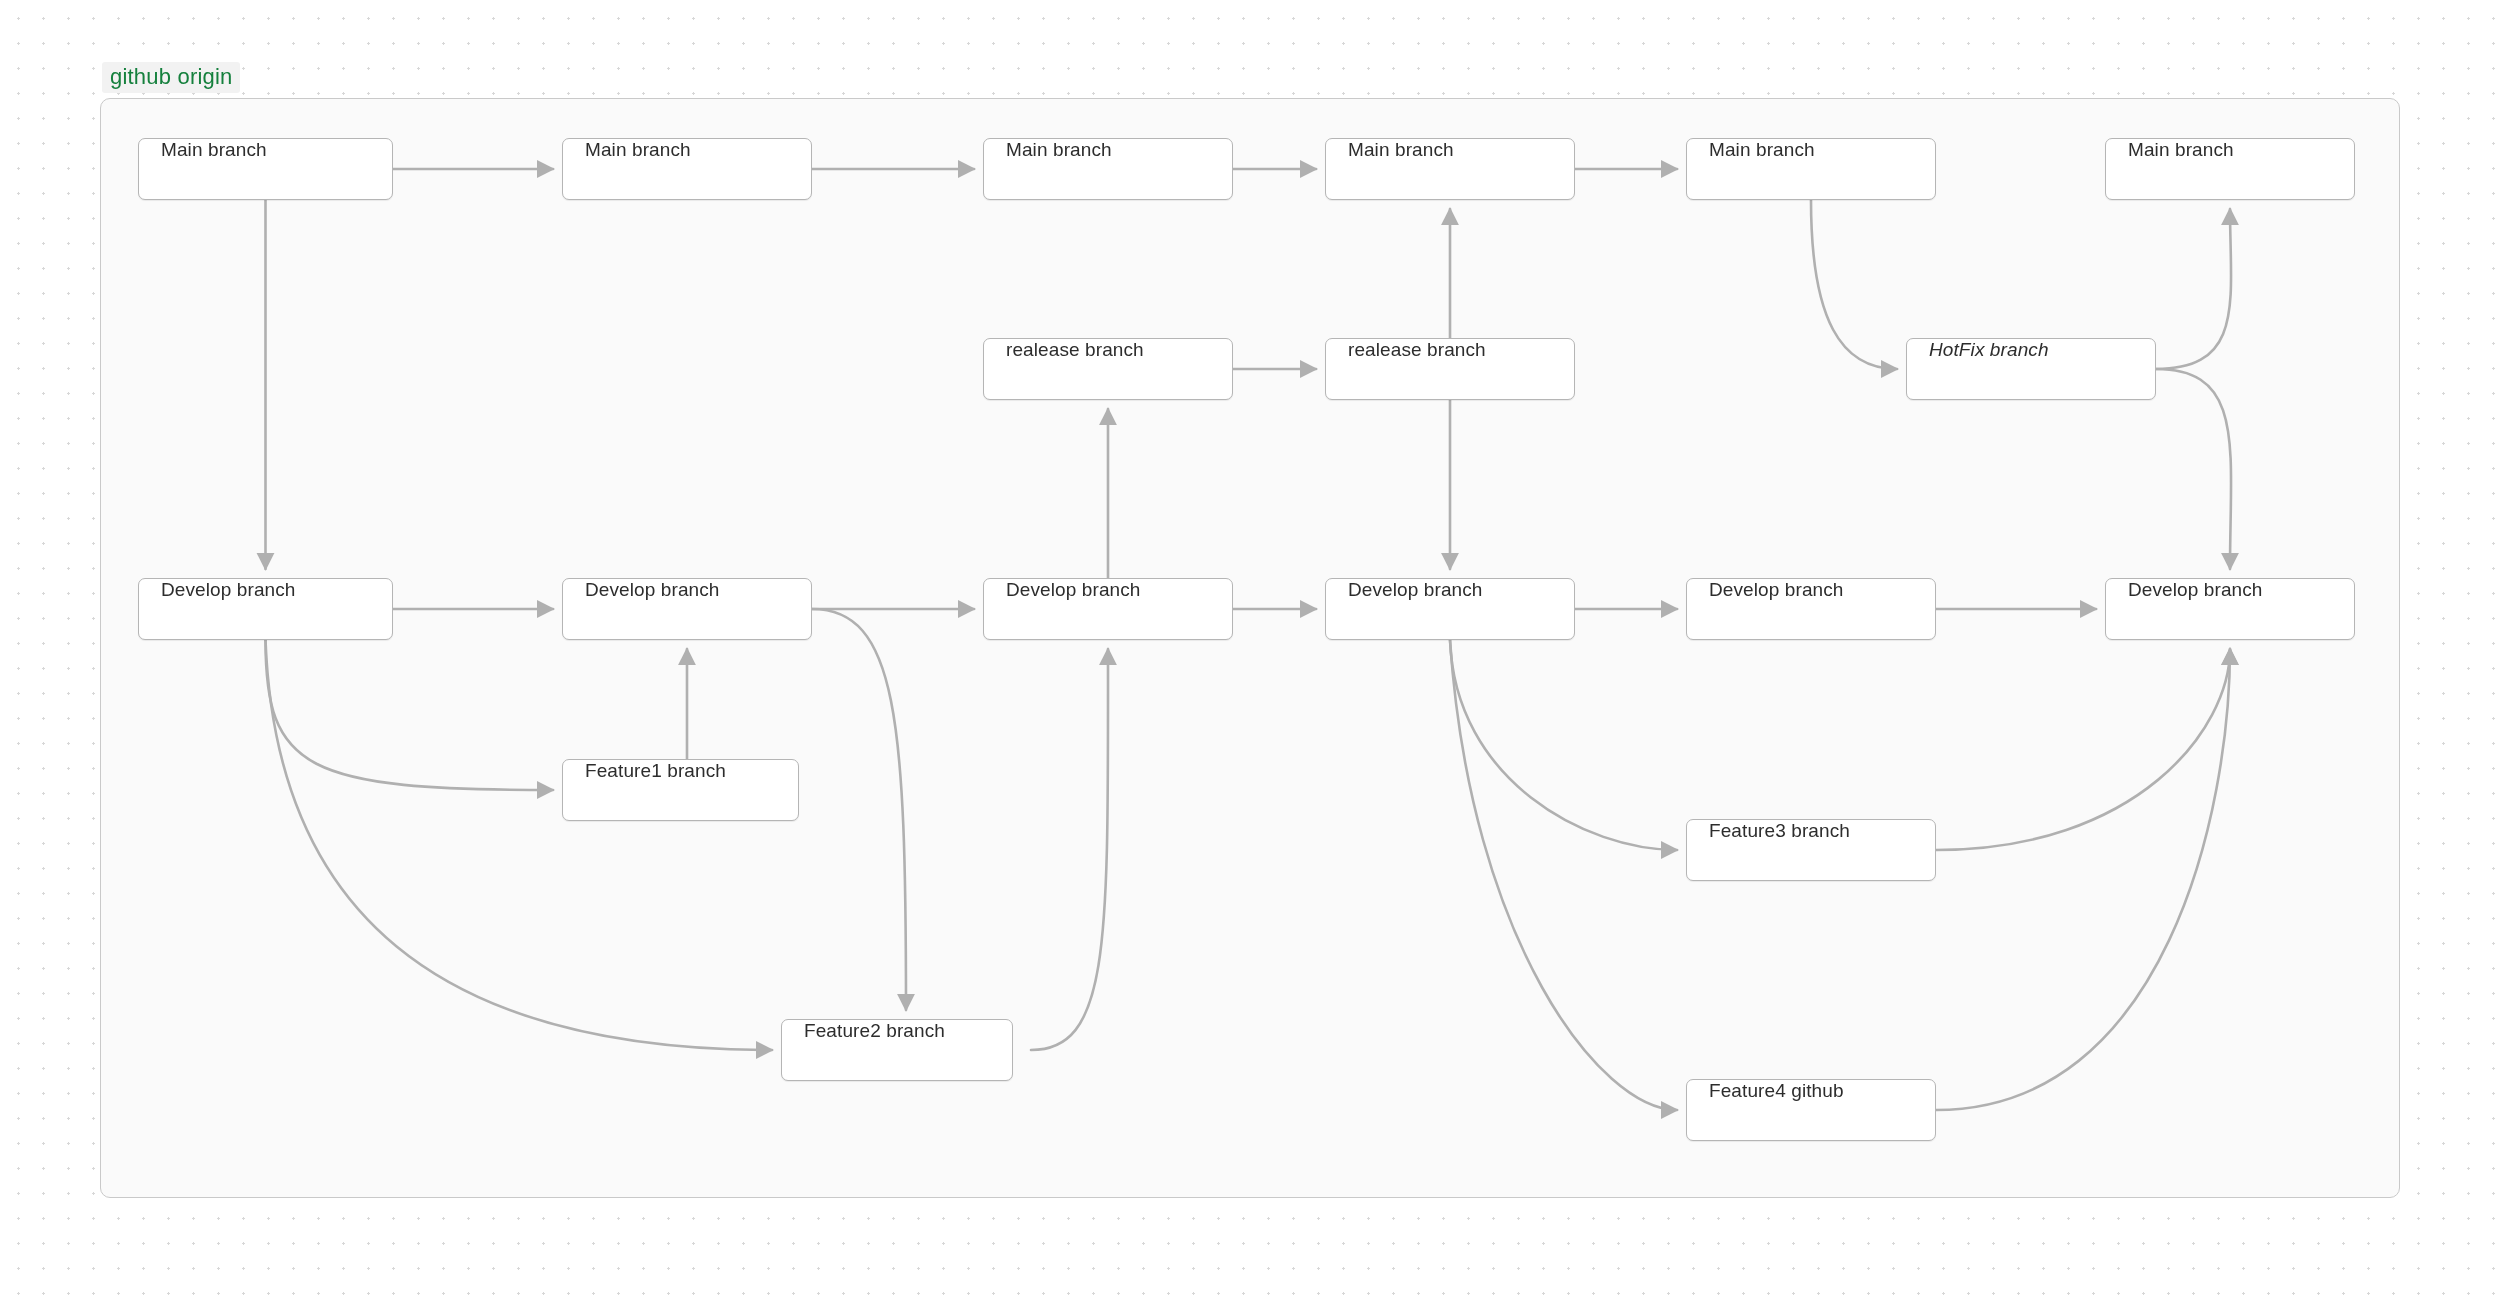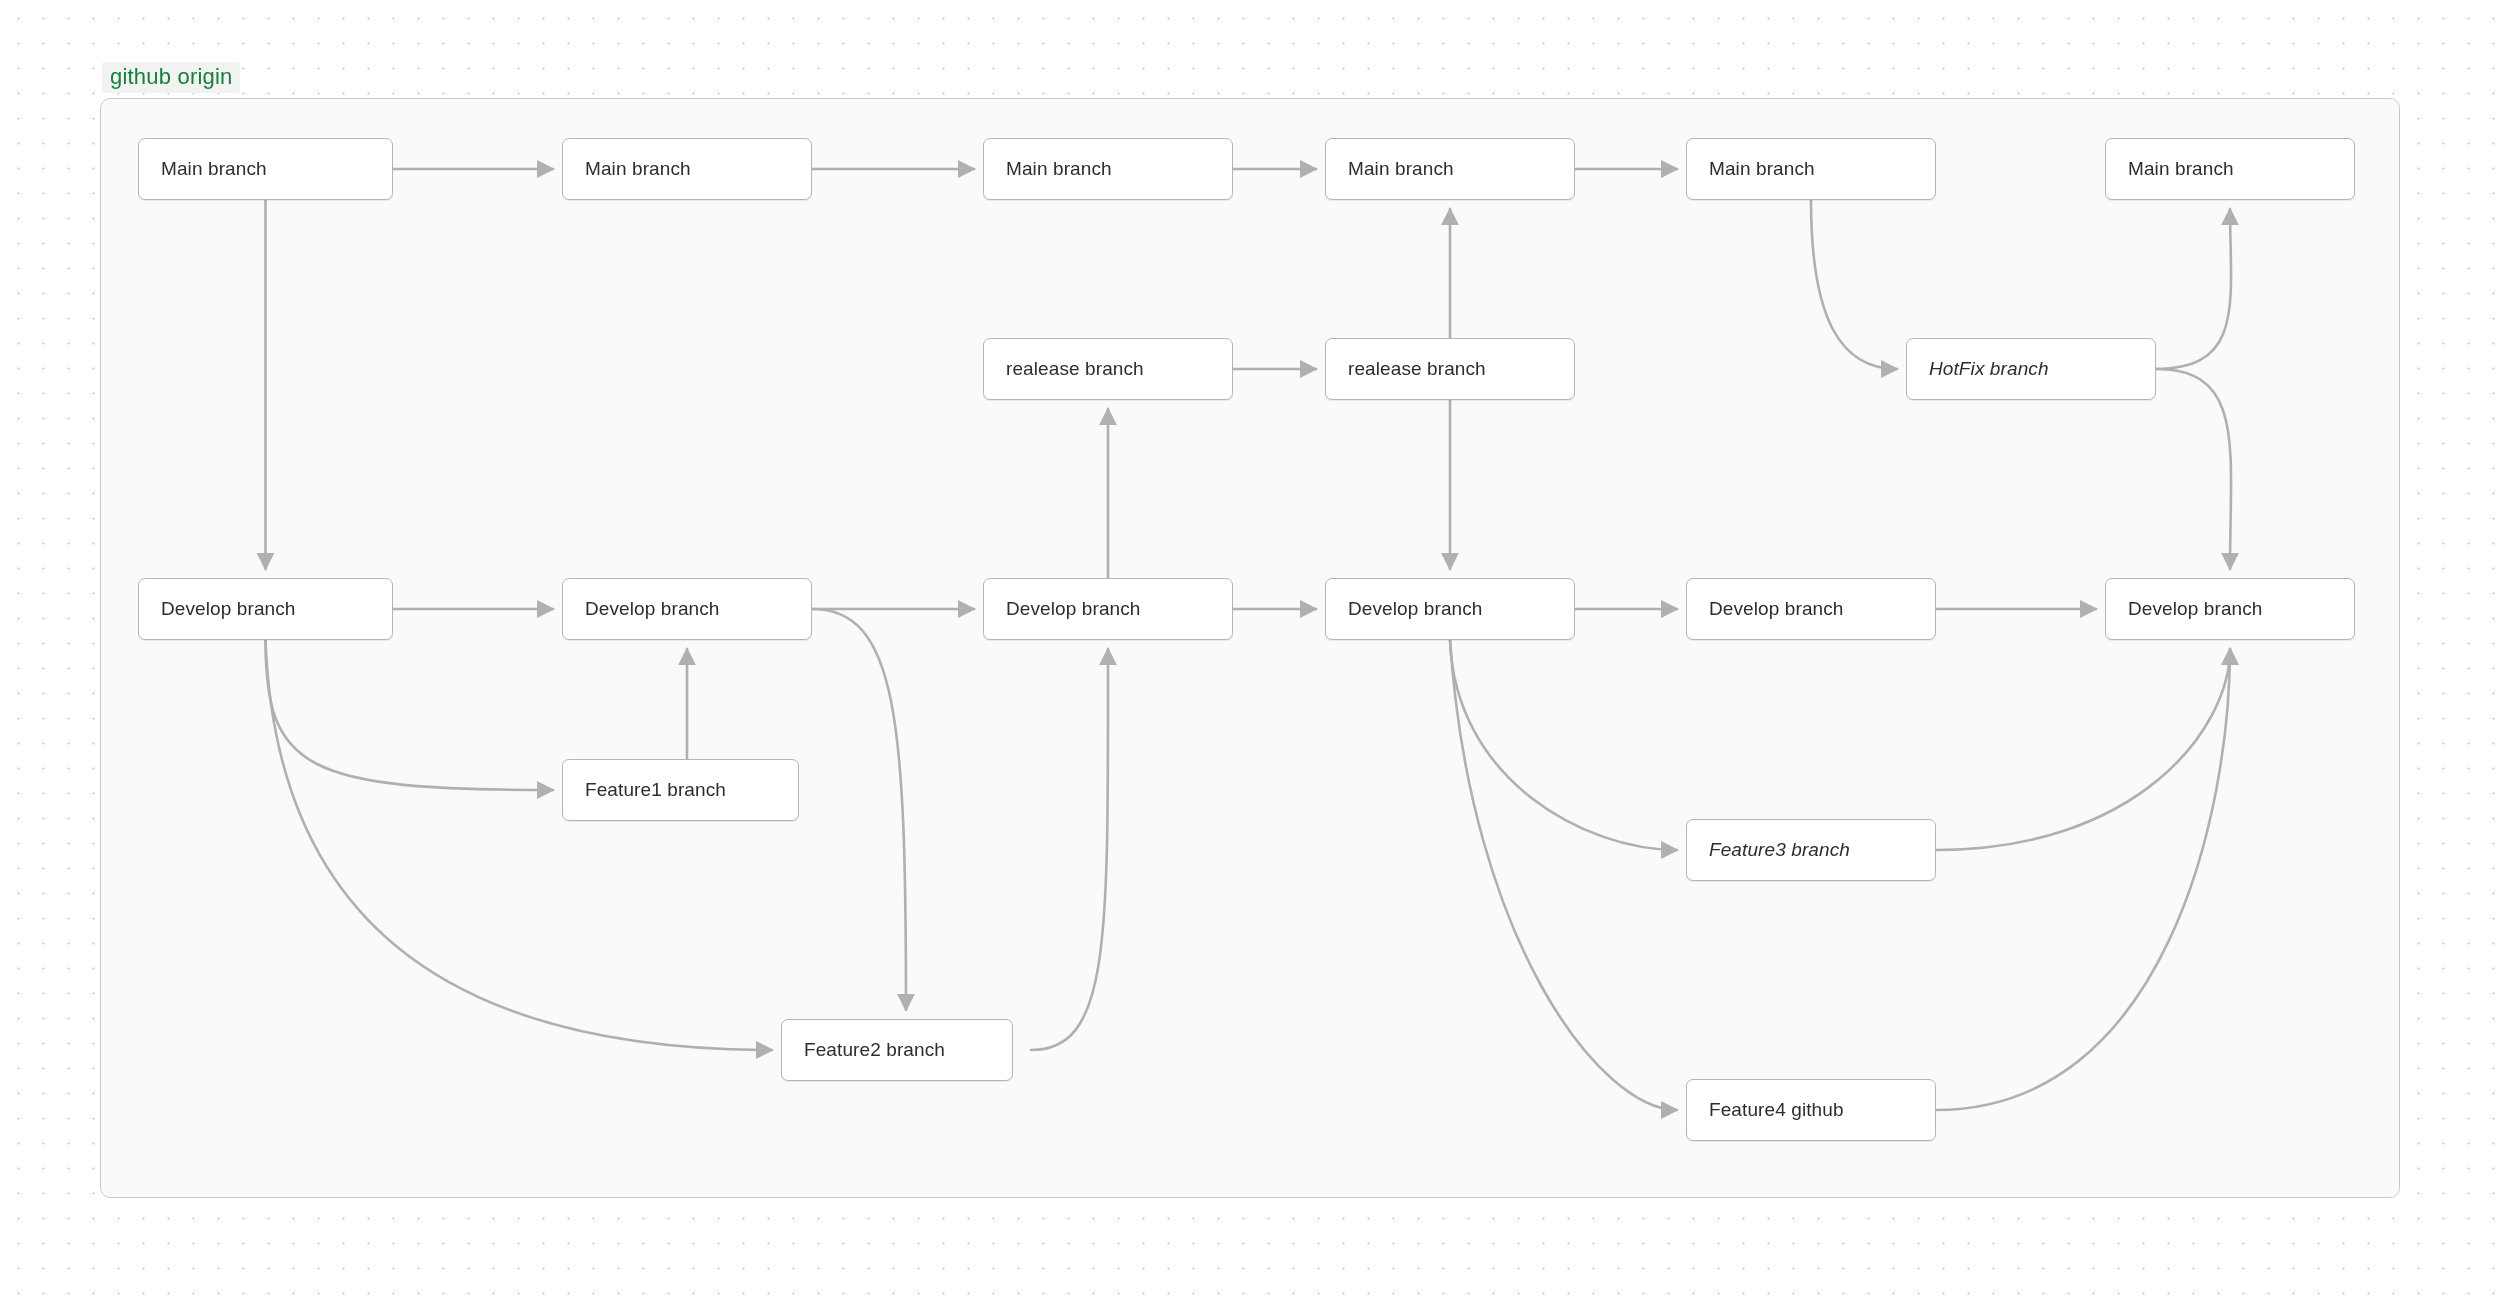--- a/index.html
+++ b/index.html
@@ -41,21 +41,21 @@
     position:absolute;left:0;top:0;width:2500px;height:1300px;
     pointer-events:none;
   }
   .node{
     position:absolute;
     box-sizing:border-box;
     background:#ffffff;
     border:1.6px solid #b5b5b5;
     border-radius:7px;
     display:flex;
-    align-items:center;
+    align-items:flex-start;
     box-shadow:0 1px 1px rgba(0,0,0,0.07);
     z-index:3;
   }
   .node .lbl{
     font-size:19px;
     color:#2d2d2d;
     padding-left:22px;
     white-space:nowrap;
     letter-spacing:0.1px;
   }
@@ -149,19 +149,19 @@
     </div>
     <div class="node" style="left: 2105px; top: 578px; width: 250px; height: 62px;">
       <span class="lbl">Develop branch</span>
     </div>
     <div class="node" style="left: 562px; top: 759px; width: 237px; height: 62px;">
       <span class="lbl">Feature1 branch</span>
     </div>
     <div class="node" style="left: 781px; top: 1019px; width: 232px; height: 62px;">
       <span class="lbl">Feature2 branch</span>
     </div>
-    <div class="node" style="left: 1686px; top: 819px; width: 250px; height: 62px; font-style: italic;">
+    <div class="node" style="left: 1686px; top: 819px; width: 250px; height: 62px;">
       <span class="lbl">Feature3 branch</span>
     </div>
     <div class="node" style="left: 1686px; top: 1079px; width: 250px; height: 62px;">
       <span class="lbl">Feature4 github</span>
     </div>
   </div>
 
 </body></html>

